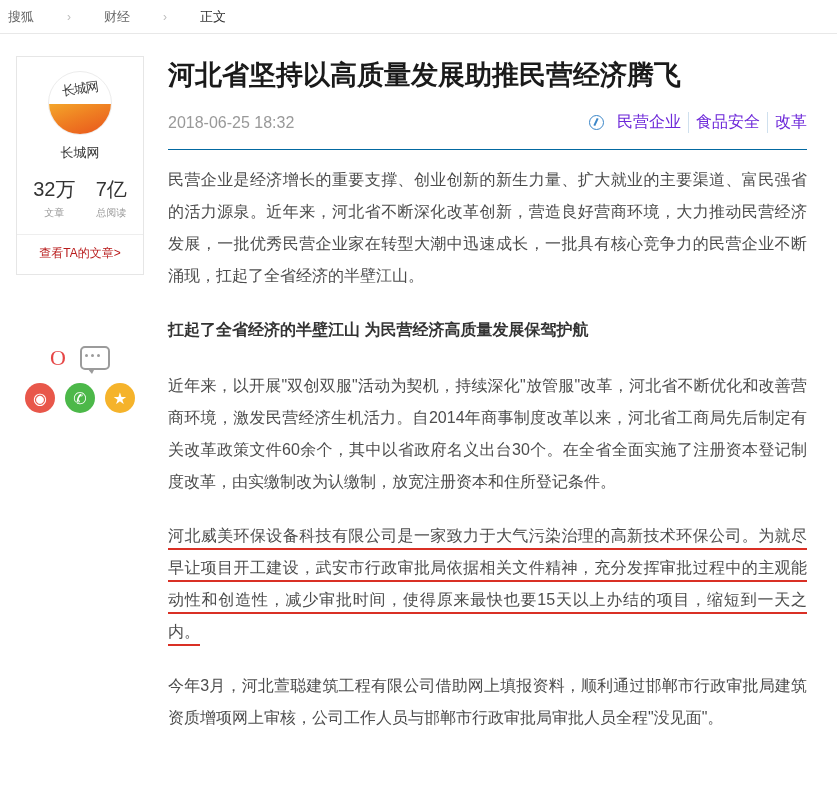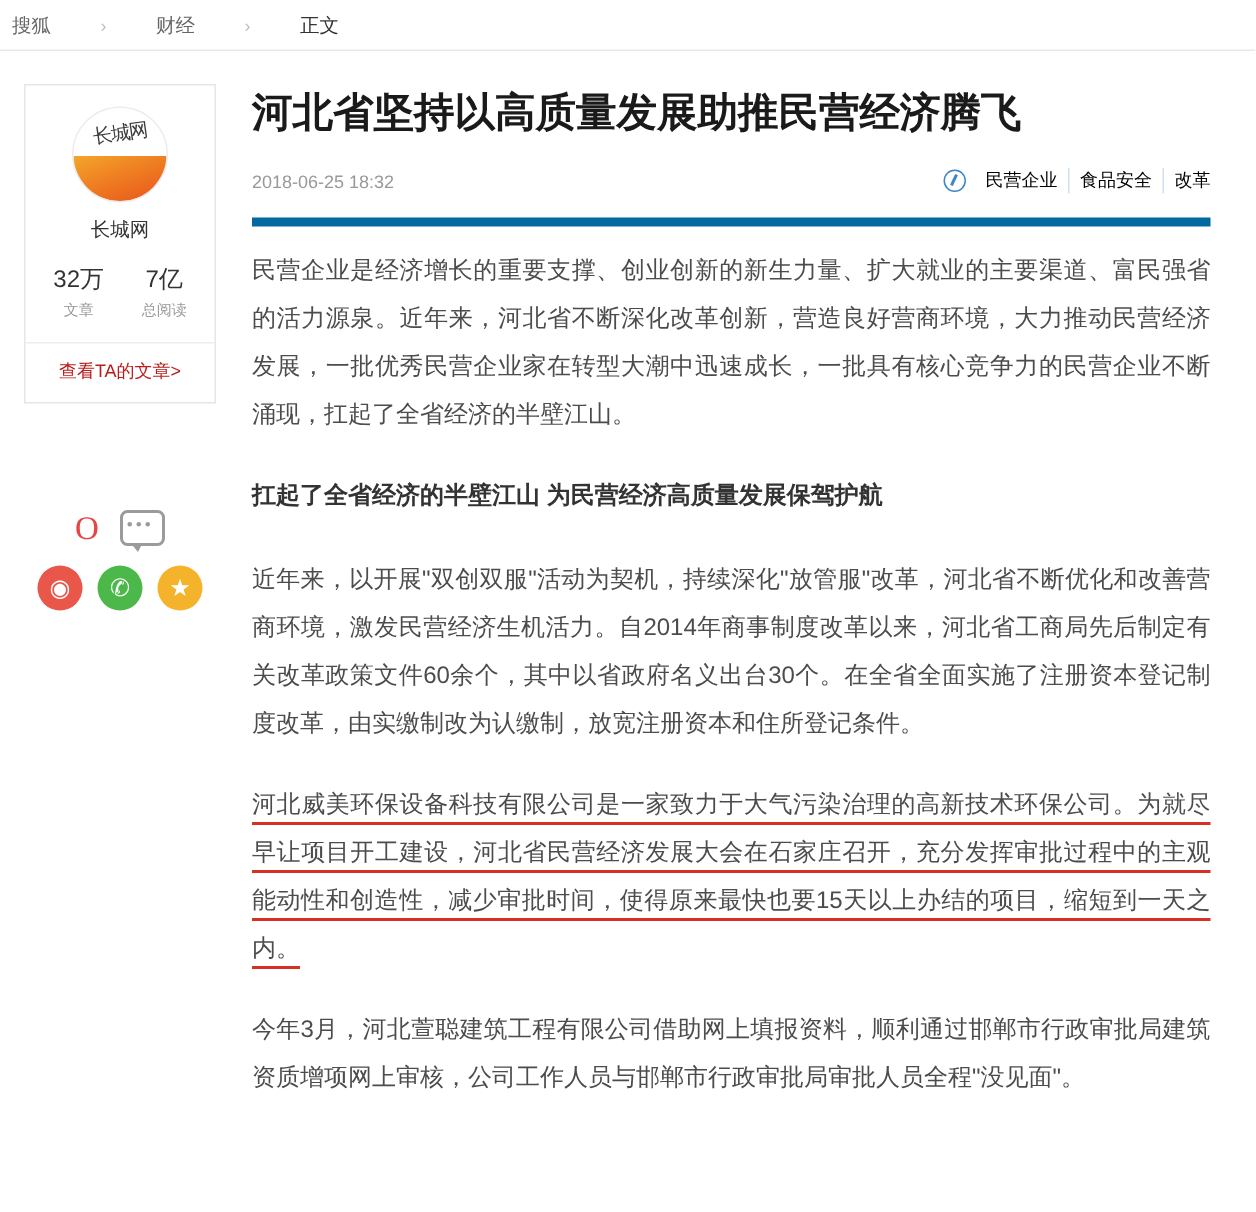--- a/index.html
+++ b/index.html
@@ -100,21 +100,21 @@
     font-size: 13px;
     color: #333;
   }
   .stats {
     display: flex;
     justify-content: space-around;
     margin-top: 14px;
     padding: 0 6px;
   }
   .stat .num {
-    font-size: 16px;
+    font-size: 20px;
     color: #333;
   }
   .stat .lbl {
     font-size: 10px;
     color: #999;
     margin-top: 3px;
   }
   .more-link {
     margin-top: 14px;
     border-top: 1px solid #eee;
@@ -193,24 +193,24 @@
     line-height: 38px;
     color: #1a1a1a;
     font-weight: bold;
     margin: 0 0 18px 0;
     font-family: "Liberation Sans", sans-serif;
   }
   .meta-row {
     display: flex;
     align-items: center;
     justify-content: space-between;
-    font-size: 12px;
+    font-size: 16px;
     color: #999;
     padding-bottom: 16px;
-    border-bottom: 6px solid #0369a1;
+    border-bottom: 1px solid #0369a1;
   }
   .meta-time { color: #999; }
   .tags {
     display: flex;
     align-items: center;
     color: #3a86c8;
   }
   .tag-icon {
     width: 13px; height: 13px;
     border: 1px solid #3a86c8;
@@ -220,21 +220,21 @@
   }
   .tag-icon:after {
     content: "";
     position: absolute;
     left: 5px; top: 2px;
     width: 2px; height: 8px;
     background: #3a86c8;
     transform: rotate(25deg);
   }
   .tags a {
-    color: #000000;
+    color: #6d28d9;
     text-decoration: none;
     padding: 0 7px;
     border-right: 1px solid #cfe0ee;
   }
   .tags a:last-child { border-right: none; padding-right: 0; }
 
   .article-body {
     padding-top: 14px;
   }
   .article-body p {
@@ -327,18 +327,18 @@
         <a href="#">民营企业</a>
         <a href="#">食品安全</a>
         <a href="#">改革</a>
       </span>
     </div>
 
     <div class="article-body">
       <p>民营企业是经济增长的重要支撑、创业创新的新生力量、扩大就业的主要渠道、富民强省的活力源泉。近年来，河北省不断深化改革创新，营造良好营商环境，大力推动民营经济发展，一批优秀民营企业家在转型大潮中迅速成长，一批具有核心竞争力的民营企业不断涌现，扛起了全省经济的半壁江山。</p>
       <p class="subhead">扛起了全省经济的半壁江山 为民营经济高质量发展保驾护航</p>
       <p>近年来，以开展"双创双服"活动为契机，持续深化"放管服"改革，河北省不断优化和改善营商环境，激发民营经济生机活力。自2014年商事制度改革以来，河北省工商局先后制定有关改革政策文件60余个，其中以省政府名义出台30个。在全省全面实施了注册资本登记制度改革，由实缴制改为认缴制，放宽注册资本和住所登记条件。</p>
-      <p class="underlined">河北威美环保设备科技有限公司是一家致力于大气污染治理的高新技术环保公司。为就尽早让项目开工建设，河北省民营经济发展大会在石家庄召开，充分发挥审批过程中的主观能动性和创造性，减少审批时间，使得原来最快也要15天以上办结的项目，缩短到一天之内。</p>
+      <p class="underlined">河北威美环保设备科技有限公司是一家致力于大气污染治理的高新技术环保公司。为就尽早让项目开工建设，武安市行政审批局依据相关文件精神，充分发挥审批过程中的主观能动性和创造性，减少审批时间，使得原来最快也要15天以上办结的项目，缩短到一天之内。</p>
       <p>今年3月，河北萱聪建筑工程有限公司借助网上填报资料，顺利通过邯郸市行政审批局建筑资质增项网上审核，公司工作人员与邯郸市行政审批局审批人员全程"没见面"。</p>
     </div>
 
   </div>
 </div>
 
 </body></html>

